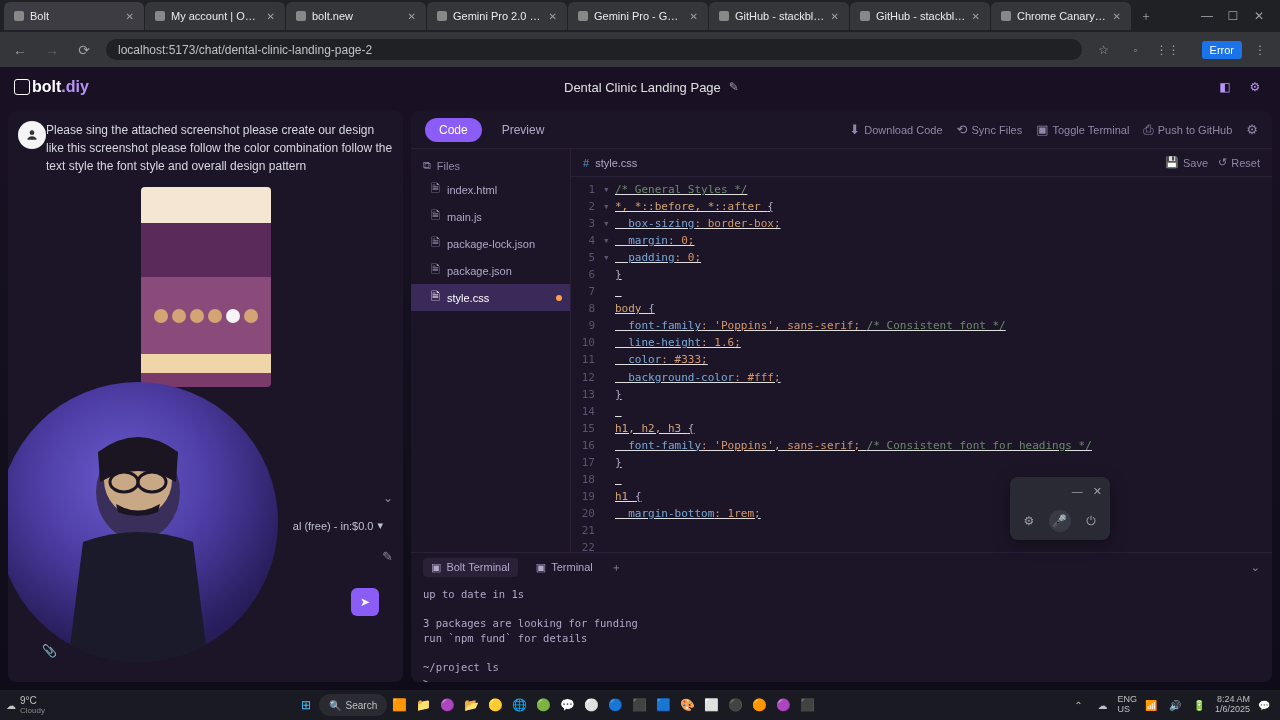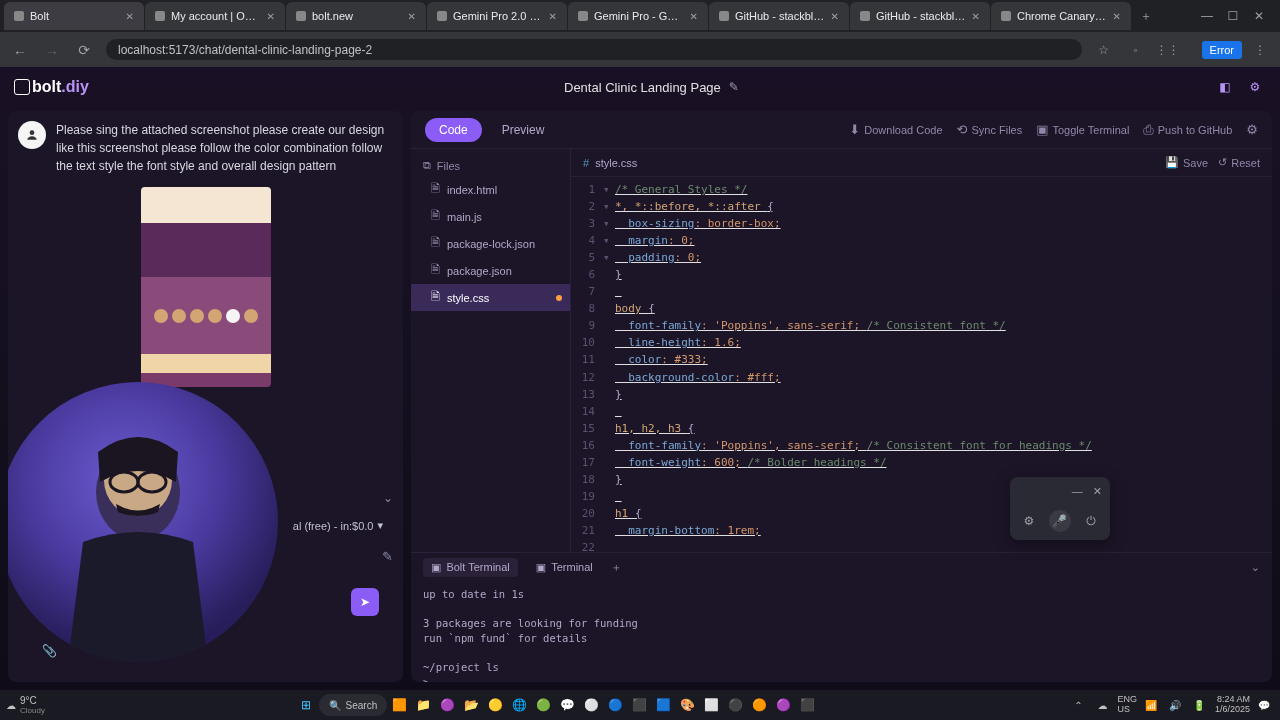--- a/index.html
+++ b/index.html
@@ -31,21 +31,21 @@
 .page-title-wrap { flex: 1; display: flex; justify-content: center; align-items: center; gap: 8px; }
 .page-title { font-size: 13px; color: #e0e0e0; }
 .page-title-edit { color: #a0a0b0; cursor: pointer; }
 .header-right { display: flex; gap: 8px; }
 .header-right span { width: 22px; height: 22px; border-radius: 4px; display: flex; align-items: center; justify-content: center; color: #b794f6; cursor: pointer; }
 
 .app-body { flex: 1; display: flex; padding: 4px 8px 8px; gap: 8px; min-height: 0; }
 
 
 .left-panel { width: 395px; background: #1c1528; border-radius: 8px; display: flex; flex-direction: column; padding: 10px; position: relative; overflow: hidden; }
-.chat-msg { display: flex; gap: 10px; }
+.chat-msg { display: flex; }
 .chat-avatar { width: 28px; height: 28px; border-radius: 50%; background: #f5f5f5; flex-shrink: 0; display: flex; align-items: center; justify-content: center; }
 .chat-text { font-size: 12px; line-height: 1.5; color: #d8d8e0; }
 .screenshot-preview { margin: 12px auto; width: 130px; height: 200px; border-radius: 4px; overflow: hidden; display: flex; flex-direction: column; }
 .sp-strip { flex: 1; }
 .sp1 { background: #f5e6d3; }
 .sp2 { background: #5a2a5a; flex: 1.5; }
 .sp3 { background: #8a4a7a; flex: 1.8; display: flex; flex-wrap: wrap; align-content: center; justify-content: center; gap: 4px; padding: 6px; }
 .sp3 .dot { width: 14px; height: 14px; border-radius: 50%; background: #d4a574; }
 .sp3 .dot.light { background: #f5f5f5; }
 .sp4 { background: #f0d5a8; flex: 0.5; }
@@ -380,21 +380,20 @@
                 <div class="ln">&nbsp;</div>
                 <div class="ln"><span class="c-sel">body </span><span class="c-punc">{</span></div>
                 <div class="ln"><span class="c-prop">  font-family</span><span class="c-val">: 'Poppins', sans-serif; </span><span class="c-cmt">/* Consistent font */</span></div>
                 <div class="ln"><span class="c-prop">  line-height</span><span class="c-val">: 1.6;</span></div>
                 <div class="ln"><span class="c-prop">  color</span><span class="c-val">: #333;</span></div>
                 <div class="ln"><span class="c-prop">  background-color</span><span class="c-val">: #fff;</span></div>
                 <div class="ln"><span class="c-punc">}</span></div>
                 <div class="ln">&nbsp;</div>
                 <div class="ln"><span class="c-sel">h1, h2, h3 </span><span class="c-punc">{</span></div>
                 <div class="ln"><span class="c-prop">  font-family</span><span class="c-val">: 'Poppins', sans-serif; </span><span class="c-cmt">/* Consistent font for headings */</span></div>
-                <div class="ln"><span class="c-prop">  font-weight</span><span class="c-val">: 600; </span><span class="c-cmt">/* Bolder headings */</span></div>
                 <div class="ln"><span class="c-punc">}</span></div>
                 <div class="ln">&nbsp;</div>
                 <div class="ln"><span class="c-sel">h1 </span><span class="c-punc">{</span></div>
                 <div class="ln"><span class="c-prop">  margin-bottom</span><span class="c-val">: 1rem;</span></div>
               </div>
           </div>
         </div>
       </div>
 
       <div class="terminal-wrap">

